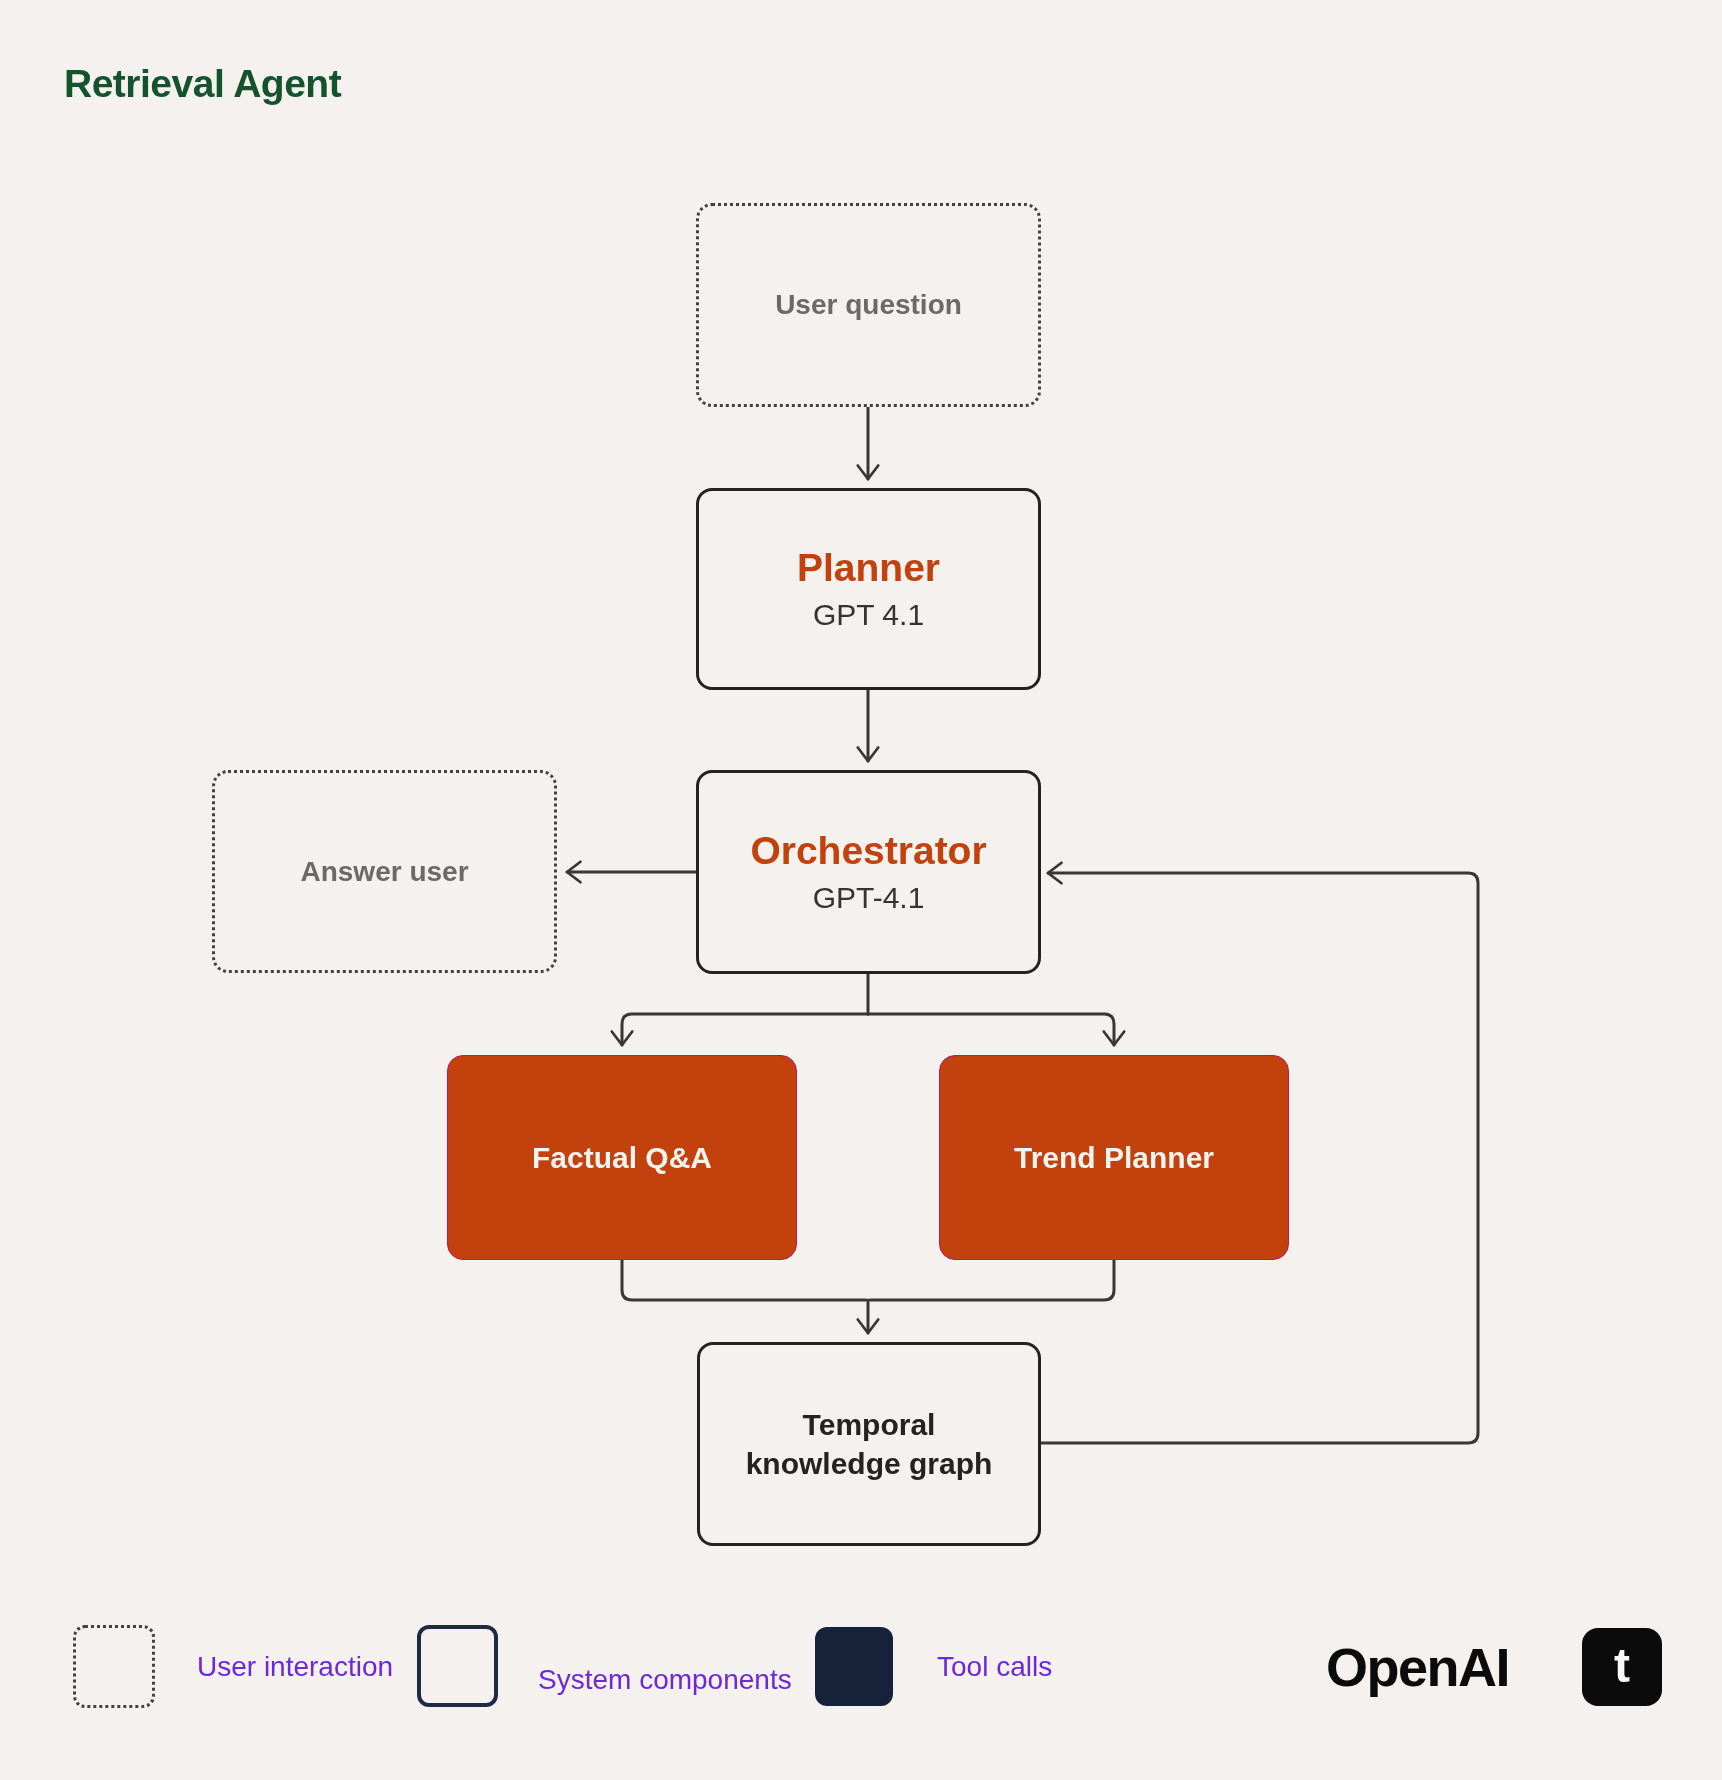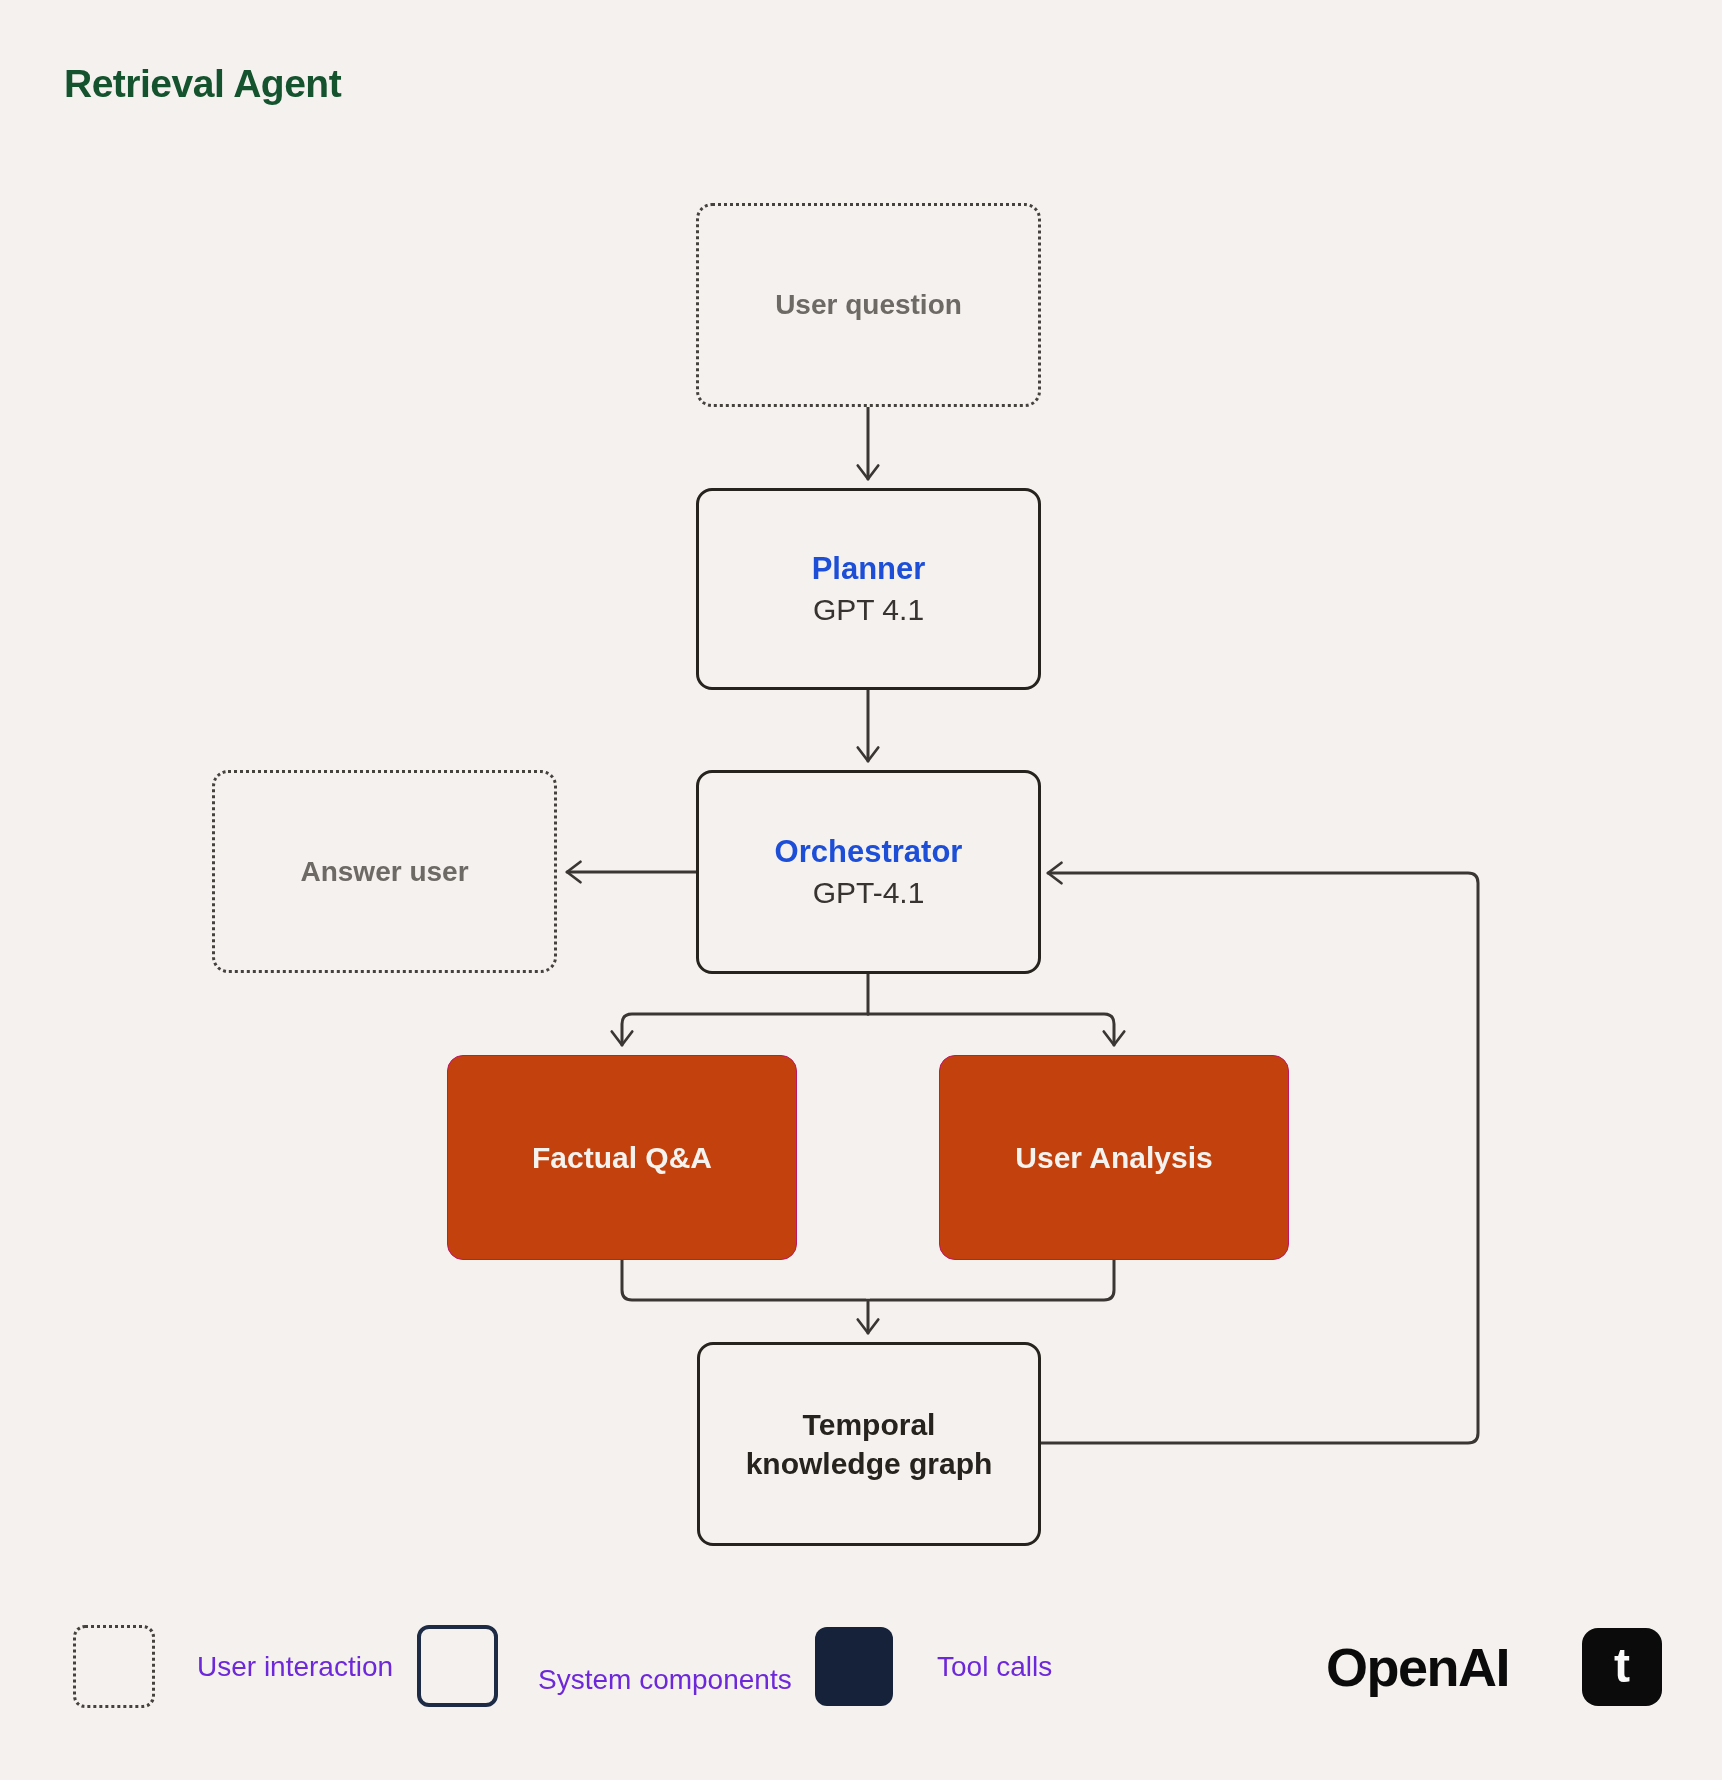--- a/index.html
+++ b/index.html
@@ -20,21 +20,21 @@
   
   .node{
     position:absolute;box-sizing:border-box;
     display:flex;flex-direction:column;align-items:center;justify-content:center;
     text-align:center;border-radius:16px;
   }
   .node.solid{border:3px solid #26221e;background:#f4f1ee;}
   .node.dotted{border:3px dotted #45413d;background:#f4f1ee;}
   .node.filled{background:#c2410c;border:1px solid #be185d;}
 
-  .node .t-bold{font-size:31px;font-weight:700;color:#1d4ed8;line-height:1.35;}
+  .node .t-bold{font-size:39px;font-weight:700;color:#c2410c;line-height:1.35;}
   .node .t-reg{font-size:30px;font-weight:400;color:#363330;line-height:1.35;}
   .node.dotted .t-gray{font-size:28px;font-weight:700;color:#6d6a66;}
   .node.filled .t-light{font-size:30px;font-weight:700;color:#f5f3f0;}
   .node .t-wrap{font-size:30px;font-weight:700;color:#26221e;line-height:1.3;padding:0 26px;}
 
   svg.wires{position:absolute;left:0;top:0;width:1722px;height:1780px;pointer-events:none;}
 
   
   .legend-swatch{position:absolute;box-sizing:border-box;border-radius:12px;}
   .legend-swatch.dotted{border:3px dotted #45413d;}
@@ -99,21 +99,21 @@
 
   <div class="node dotted" style="left:212px;top:770px;width:345px;height:203px;">
     <div class="t-gray">Answer user</div>
   </div>
 
   <div class="node filled" style="left:447px;top:1055px;width:350px;height:205px;">
     <div class="t-light">Factual Q&amp;A</div>
   </div>
 
   <div class="node filled" style="left:939px;top:1055px;width:350px;height:205px;">
-    <div class="t-light">User Analysis</div>
+    <div class="t-light">Trend Planner</div>
   </div>
 
   <div class="node solid" style="left:697px;top:1342px;width:344px;height:204px;">
     <div class="t-wrap">Temporal knowledge graph</div>
   </div>
 
   <div class="legend-swatch dotted" style="left:73px;top:1625px;width:82px;height:83px;"></div>
   <div class="legend-label" style="left:197px;top:1667px;">User interaction</div>
 
   <div class="legend-swatch solid" style="left:417px;top:1625px;width:81px;height:82px;"></div>

